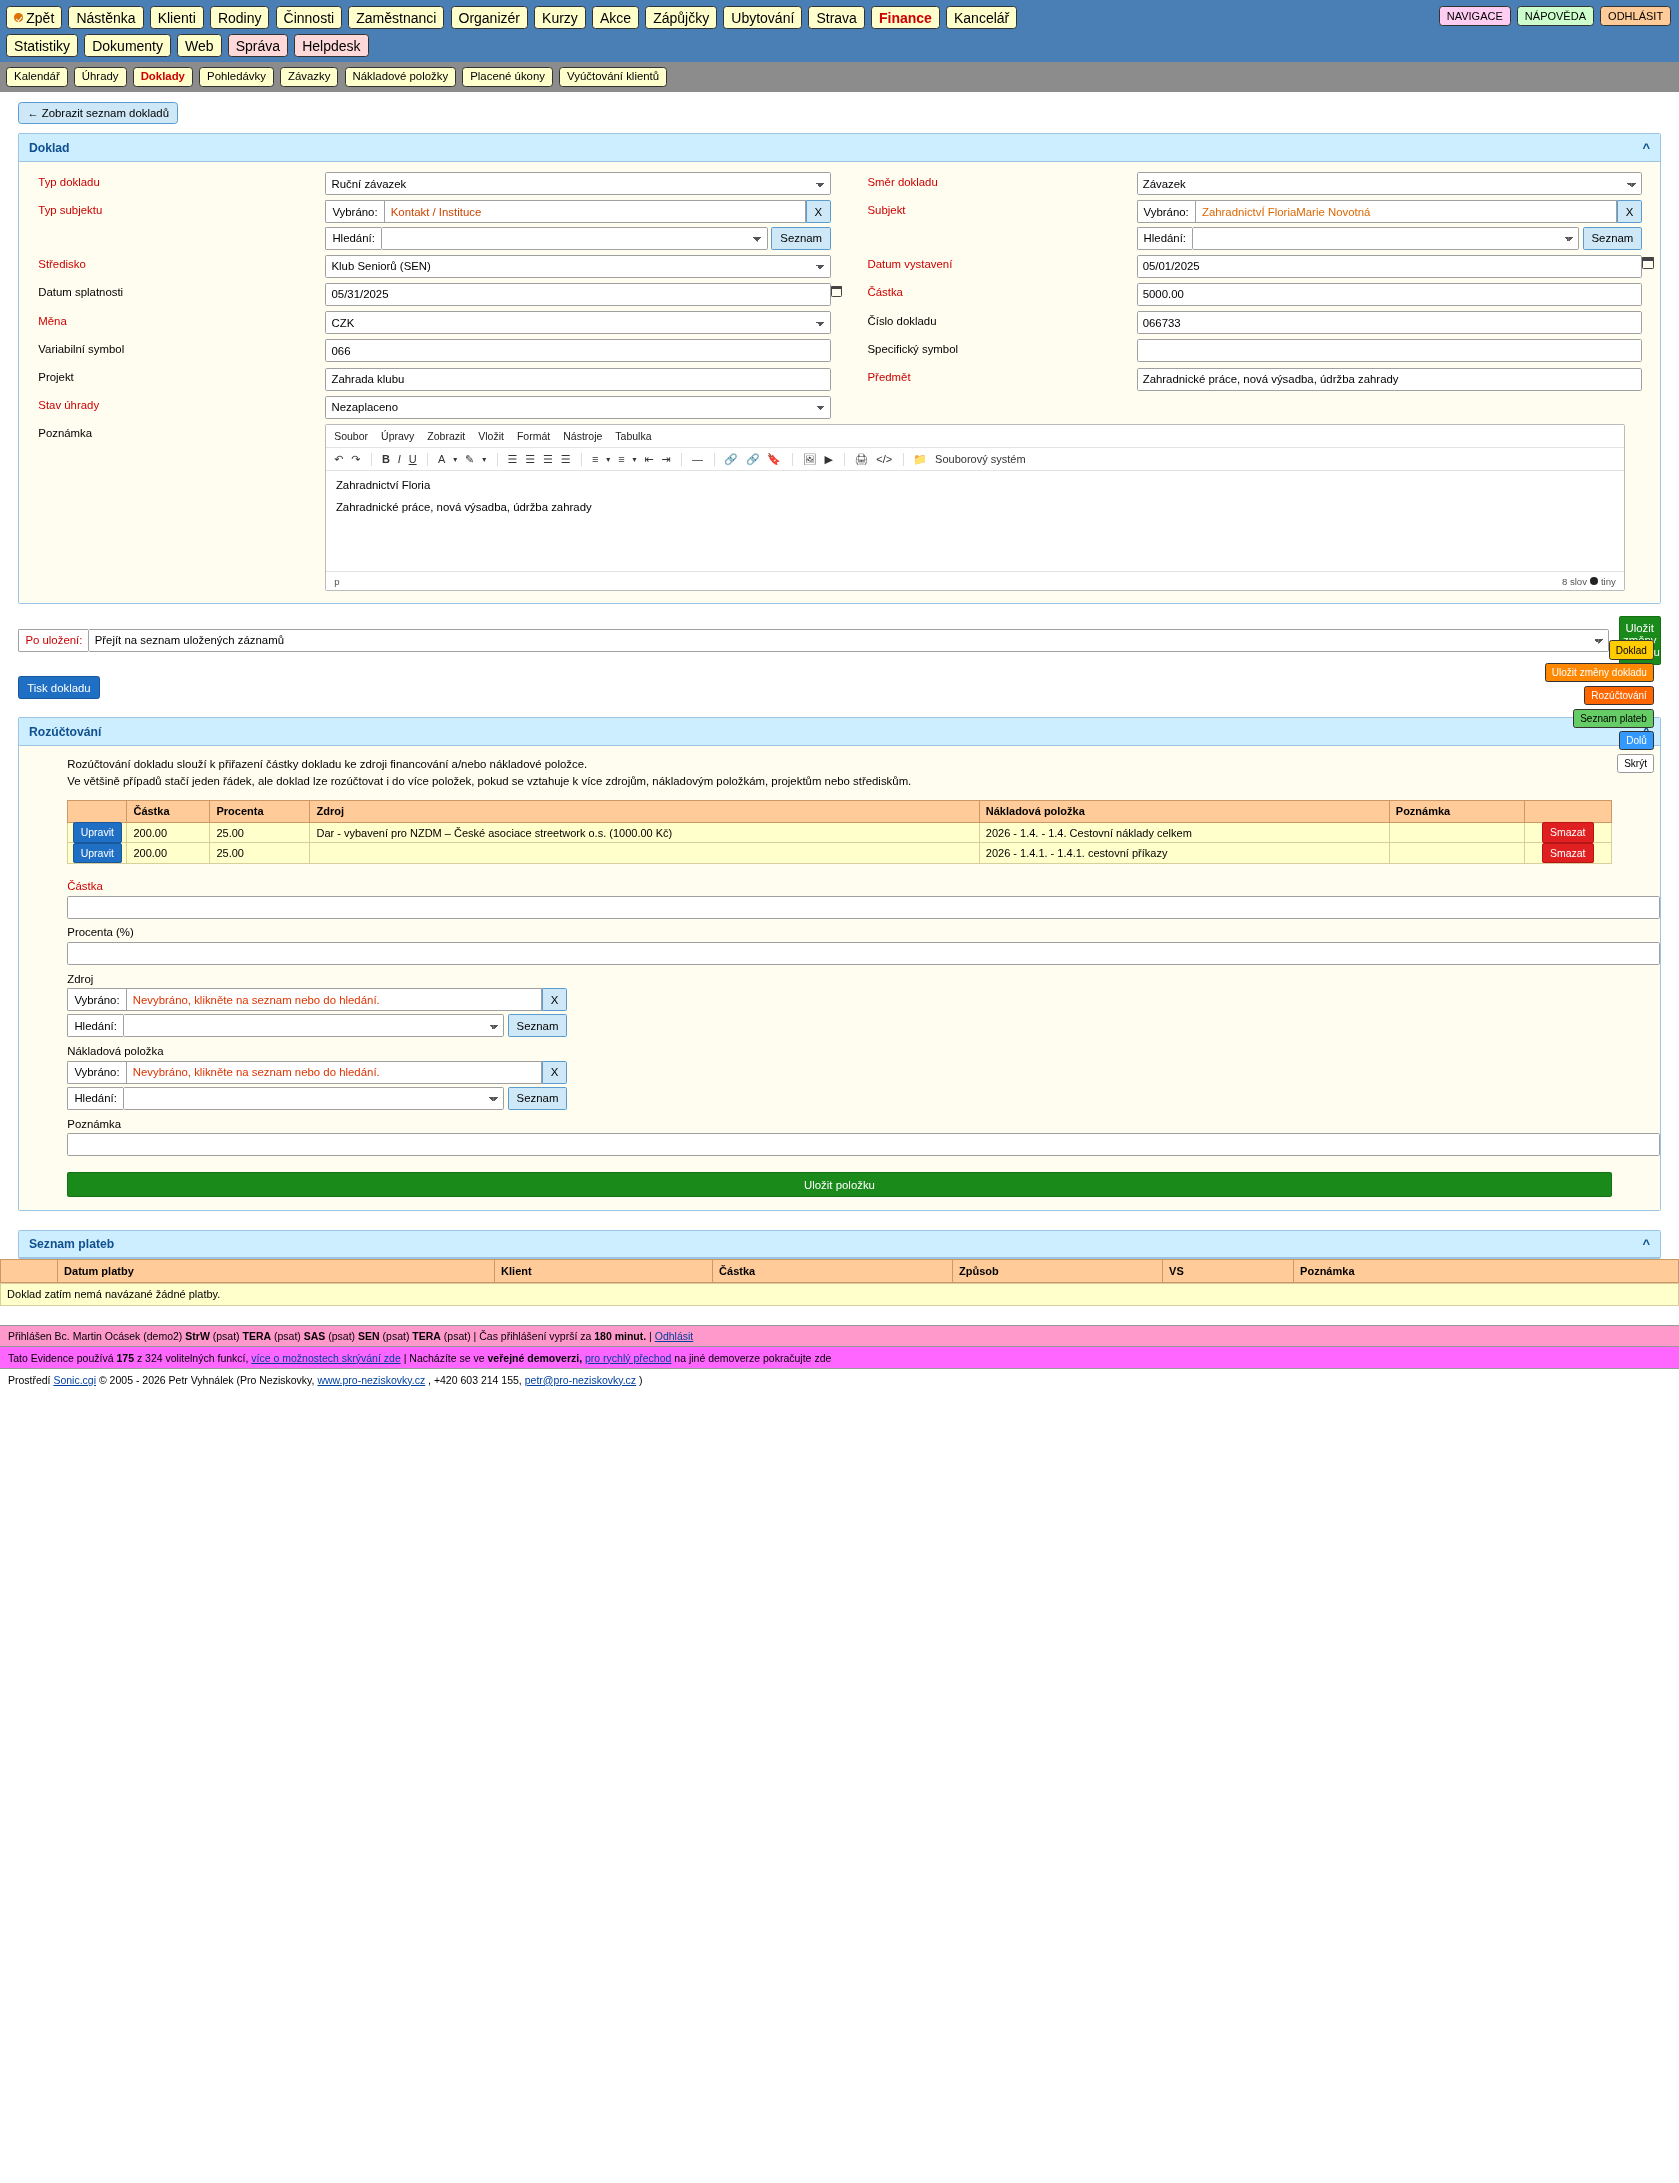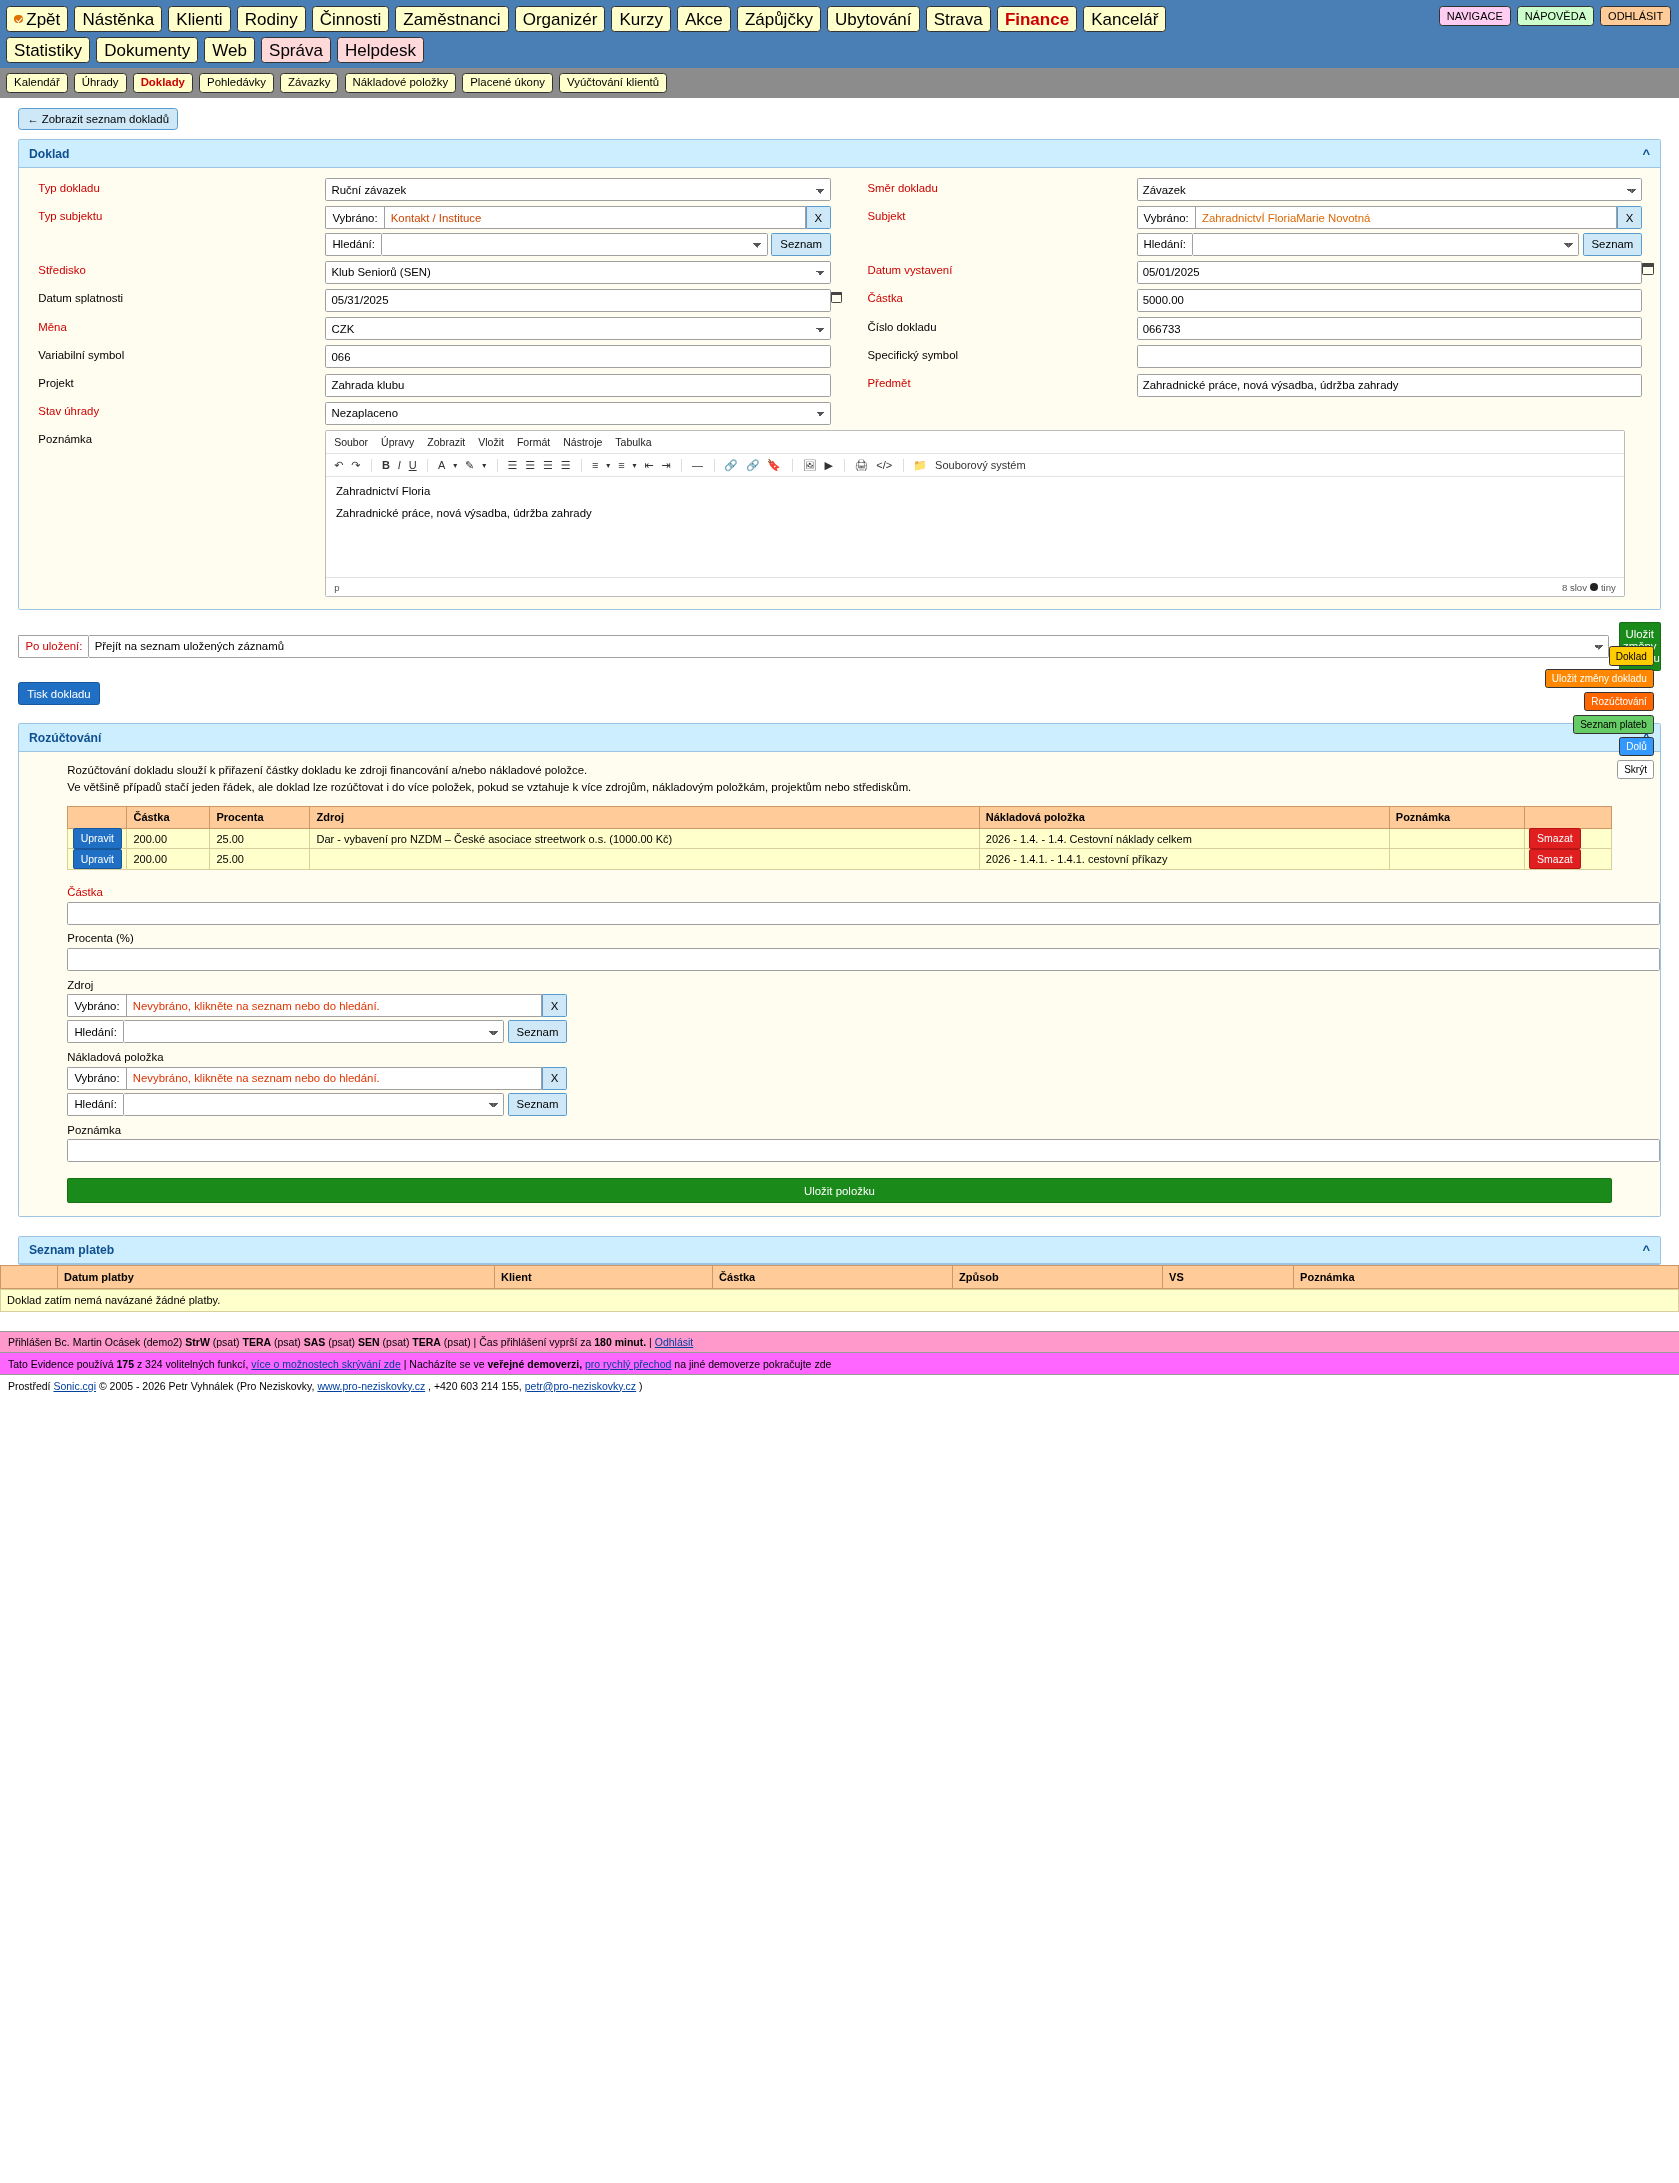--- a/index.html
+++ b/index.html
@@ -21,21 +21,21 @@
     position: relative;
   }
   .navrow { display: flex; align-items: center; gap: 6.1px; flex-wrap: nowrap; }
   .navrow.second { margin-top: 5.2px; }
   .navbtn {
     display: inline-flex; align-items: center; gap: 3.5px;
     background: #ffffcc;
     border: 0.9px solid #333;
     border-radius: 3.5px;
     padding: 3.5px 7px;
-    font-size: 17px;
+    font-size: 14px;
     line-height: 1;
     color: #000;
     white-space: nowrap;
   }
   .navbtn.back { background: #ffffcc; }
   .navbtn.active { color: #cc0000; font-weight: bold; }
   .navbtn.pinkish { background: #ffd9d9; }
   .dot {
     width: 8.7px; height: 8.7px; border-radius: 50%;
     background: #e07000; display: inline-block;
@@ -218,21 +218,21 @@
   }
 
   
   .rz-text { padding: 10.5px 21px 4.4px 48px; font-size: 11.4px; line-height: 1.45; }
   .tbl { width: calc(100% - 96px); margin: 6.1px 0 0 48px; border-collapse: collapse; font-size: 11px; }
   .tbl th {
     background: #ffcc99; border: 0.4px solid #cc9966; text-align: left;
     padding: 4.4px 6.1px; font-weight: bold;
   }
   .tbl td { background: #ffffcc; border: 0.4px solid #d8cf9c; padding: 3.9px 6.1px; vertical-align: middle; }
-  .tbl td.thin { padding: 2.6px 4.4px; }
+  .tbl td.thin { padding: 2.6px 4.4px; text-align: center; }
   .minibtn {
     background:#1f6fc4; color:#fff; border:0.4px solid #17589c; border-radius:2.6px;
     padding: 3.1px 7px; font-size: 10.5px;
   }
   .delbtn {
     background:#e02020; color:#fff; border:0.4px solid #b71515; border-radius:2.6px;
     padding: 3.1px 7px; font-size: 10.5px;
   }
   .rz-form { padding: 7.9px 0 4.4px 48px; }
   .rz-lbl { font-size: 11.4px; margin: 7.9px 0 3.5px 0; }

